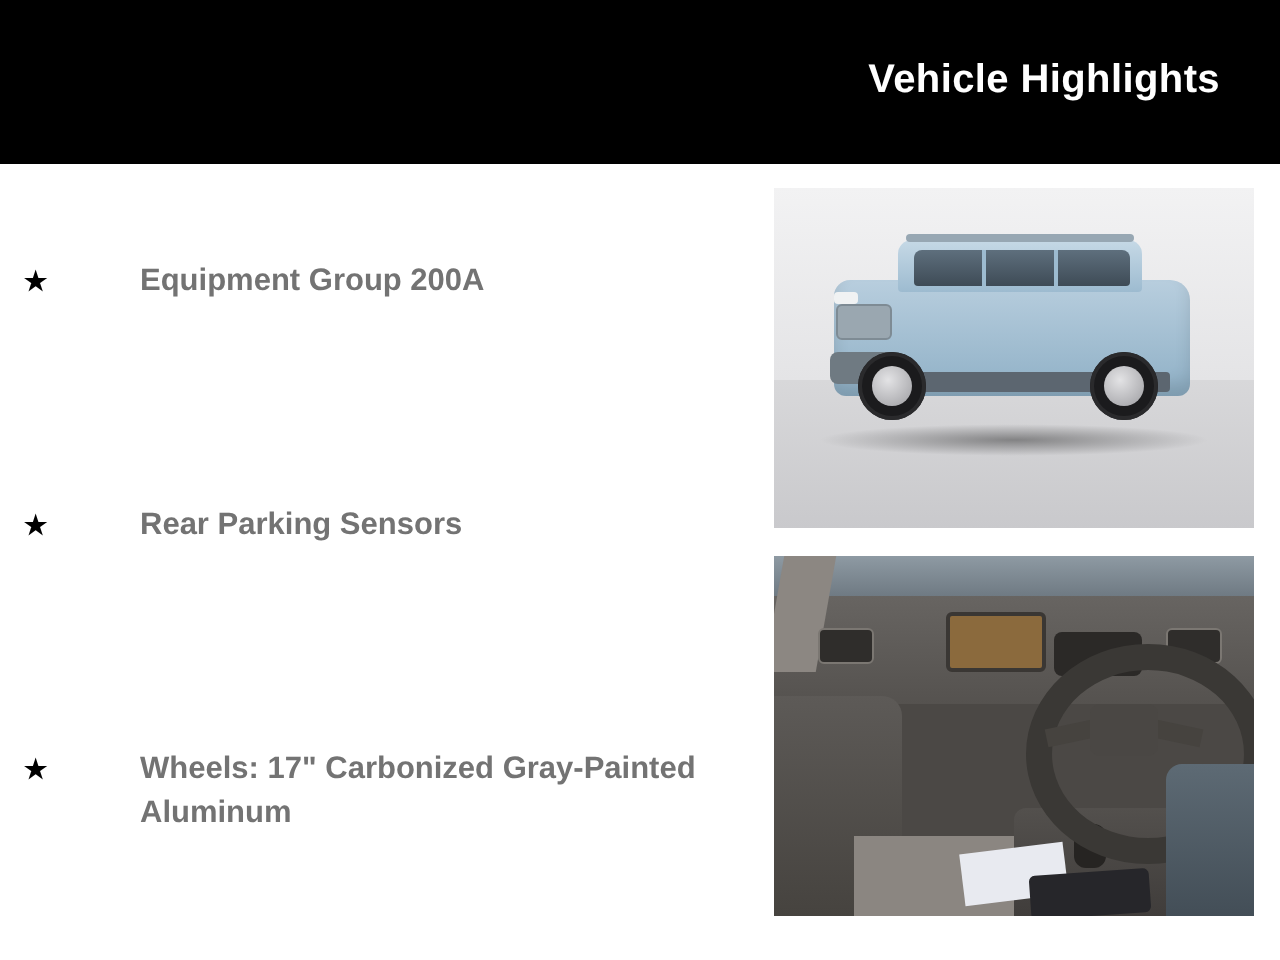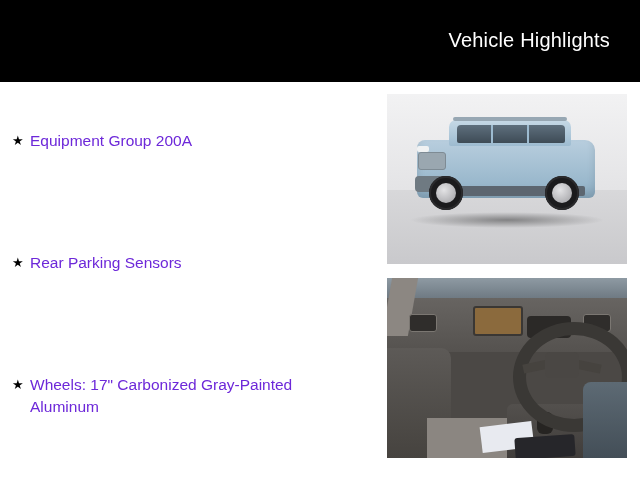--- a/index.html
+++ b/index.html
@@ -11,20 +11,21 @@
     height: 480px;
     background: #ffffff;
     font-family: "Liberation Sans", sans-serif;
     overflow: hidden;
   }
   .page {
     position: relative;
     width: 524px;
     height: 480px;
     background: #ffffff;
+    font-weight: bold;
   }
   .header-bar {
     position: absolute;
     left: 0;
     top: 0;
     width: 640px;
     height: 82px;
     background: #000000;
   }
   .header-title {
@@ -57,23 +58,24 @@
   .bullet {
     flex: 0 0 auto;
     width: 18px;
     color: #000000;
     font-size: 13px;
     line-height: 22px;
     text-align: left;
   }
   .feature-text {
     flex: 1 1 auto;
-    color: #6d28d9;
+    color: #737373;
     font-size: 15.5px;
     line-height: 22px;
+    margin-left: 40px;
   }
   .photos {
     position: absolute;
     left: 387px;
     top: 94px;
     width: 240px;
   }
   .photo {
     position: relative;
     width: 240px;

